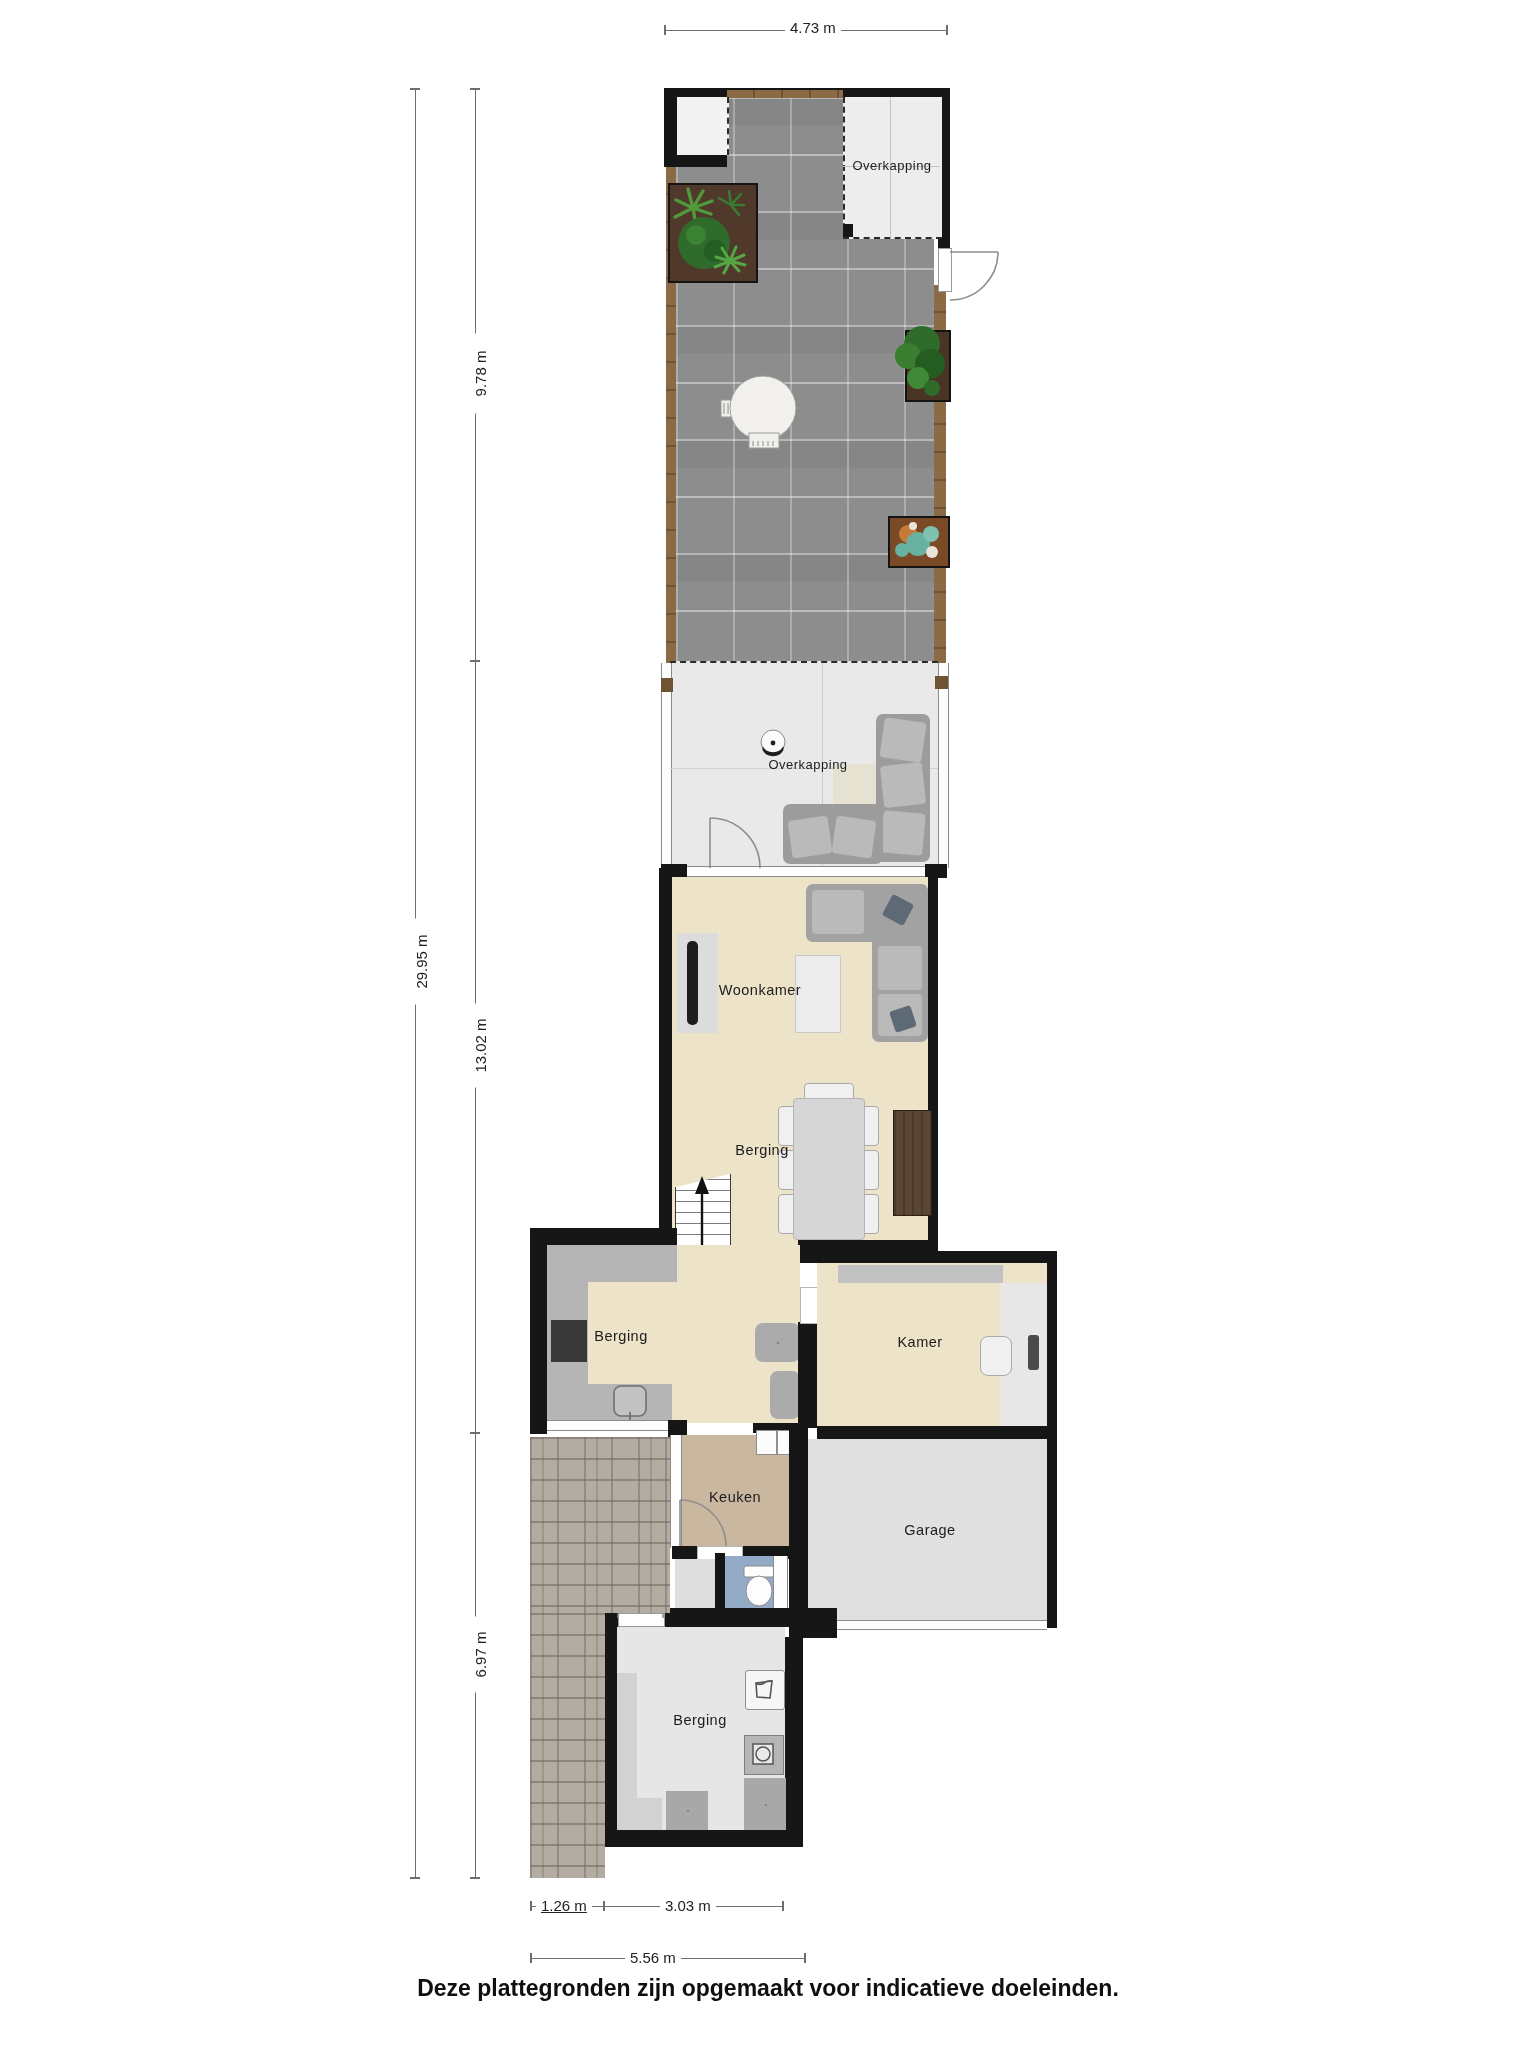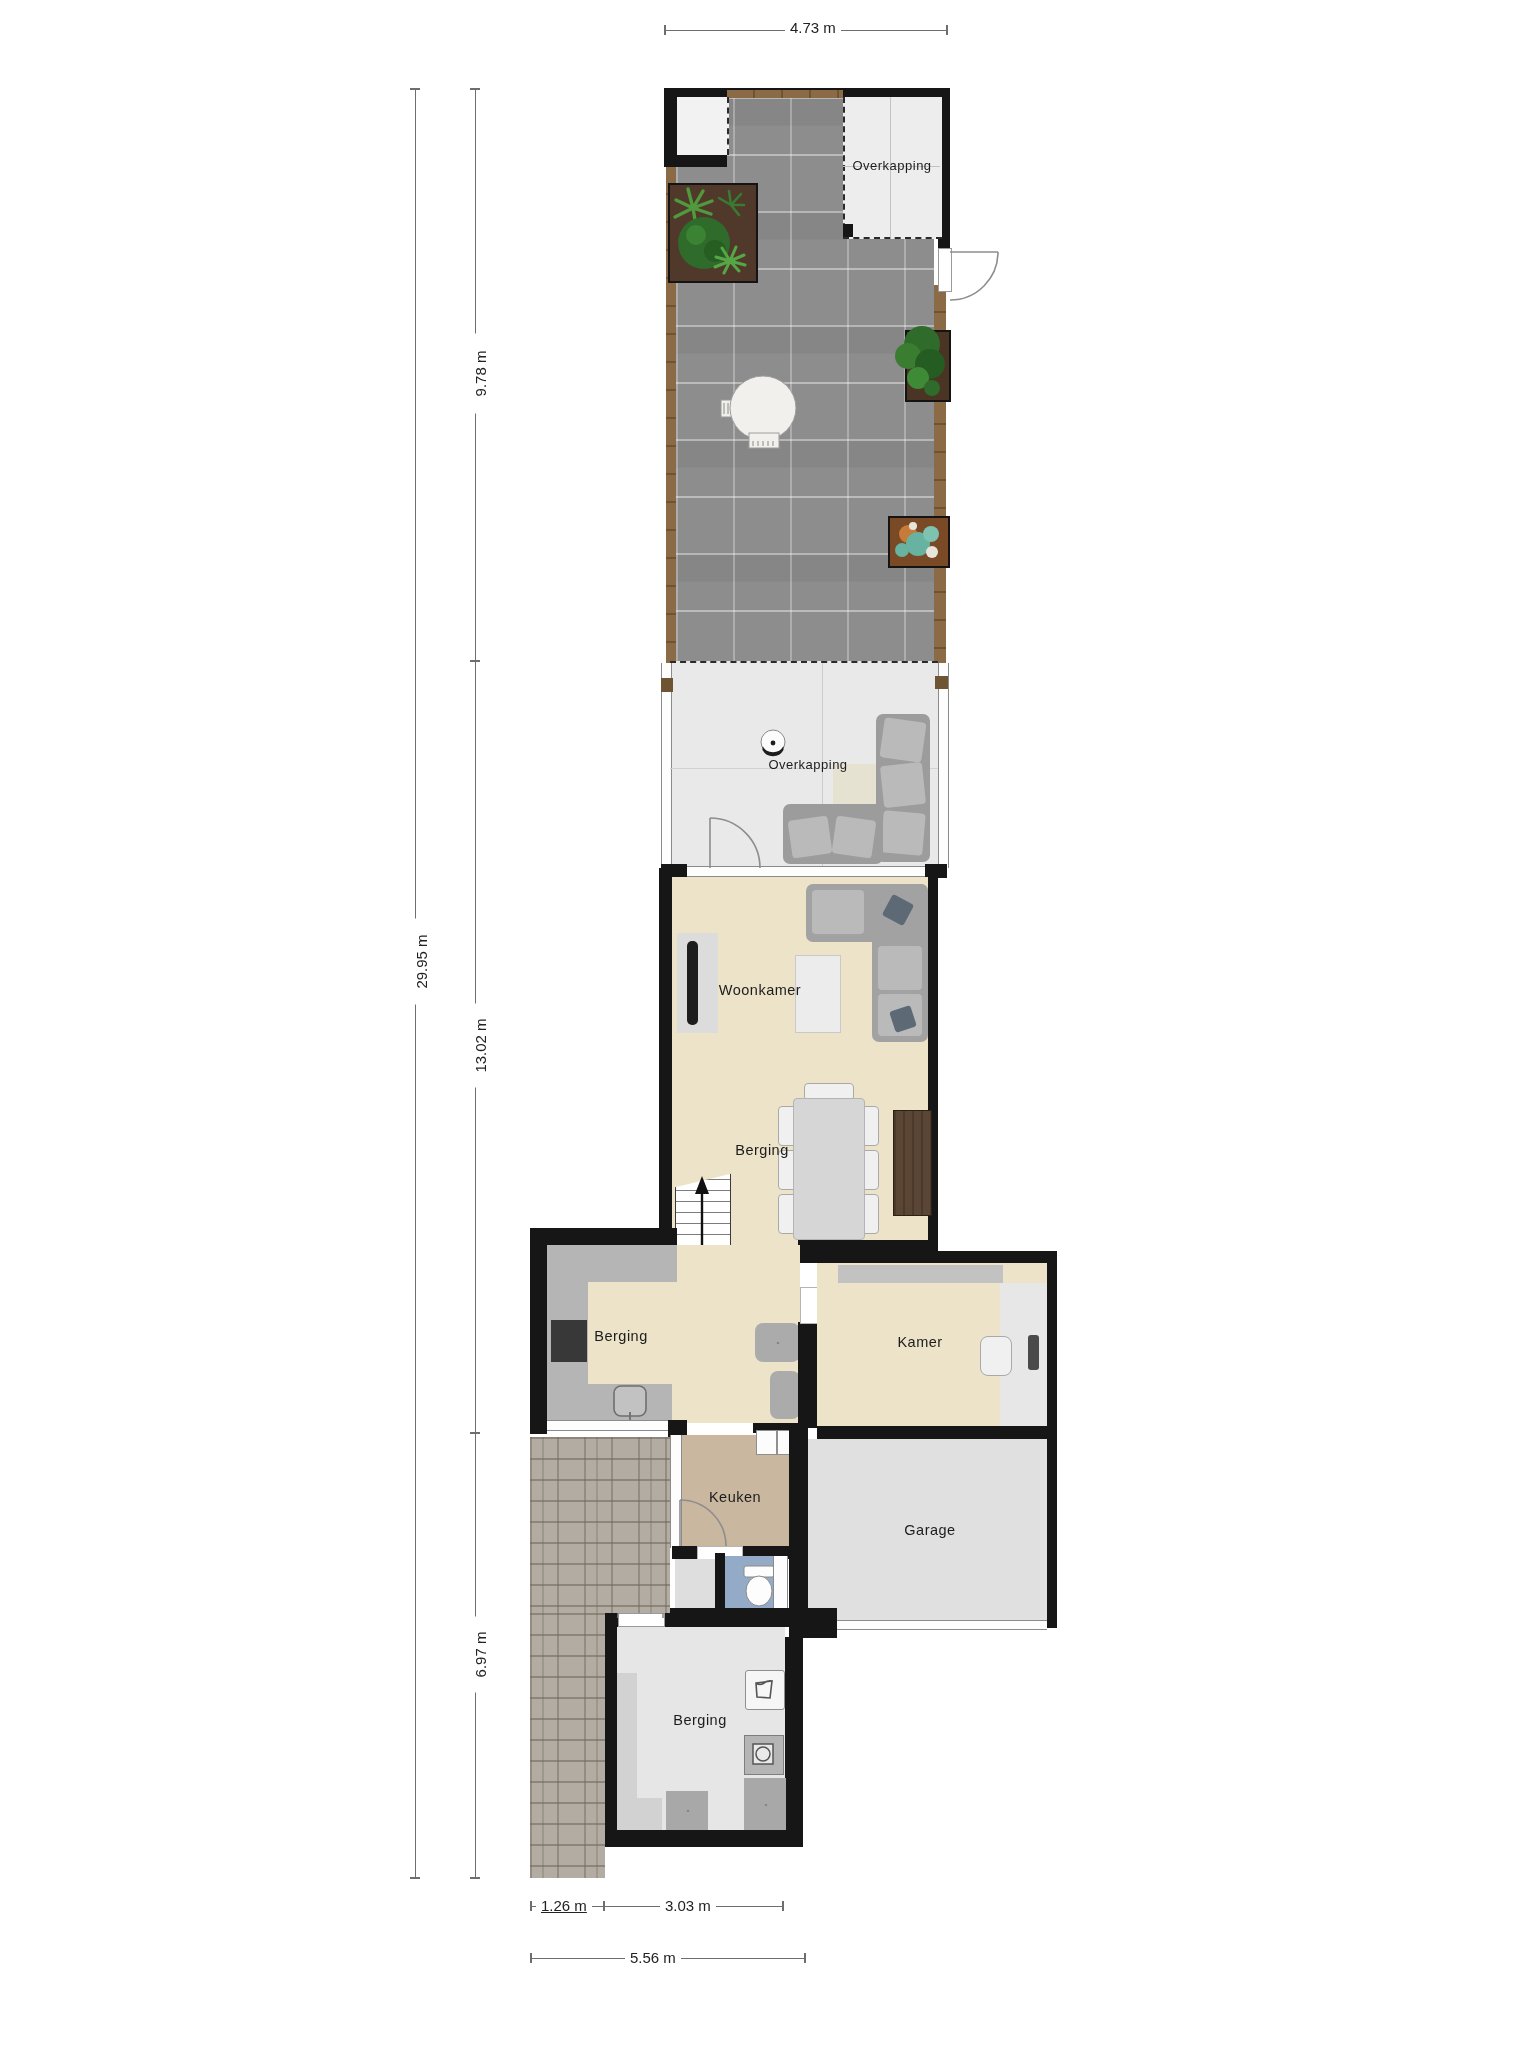--- a/index.html
+++ b/index.html
@@ -323,14 +323,15 @@
   <svg style="left:687px;top:1810px;" width="2" height="2" viewBox="-16 -16 32 32">
     <g stroke="#2e2e2e" stroke-width="3" stroke-linecap="round">
       <path d="M5 0H14M-5 0H-14M2.5 4.3L7 12.1M-2.5 4.3L-7 12.1M2.5 -4.3L7 -12.1M-2.5 -4.3L-7 -12.1"></path>
     </g>
   </svg>
   <div class="room-label" style="left:640px;top:1712px;width:120px;">Berging</div>
 
   <div class="floor paving" style="left:530px;top:1437px;width:140px;height:176px;"></div>
   <div class="floor paving" style="left:530px;top:1613px;width:75px;height:265px;"></div>
 
+  <div class="footer-line" style="top:1975px;">Deze plattegronden zijn opgemaakt voor indicatieve doeleinden.</div>
 
 </div>
 
 </body></html>

